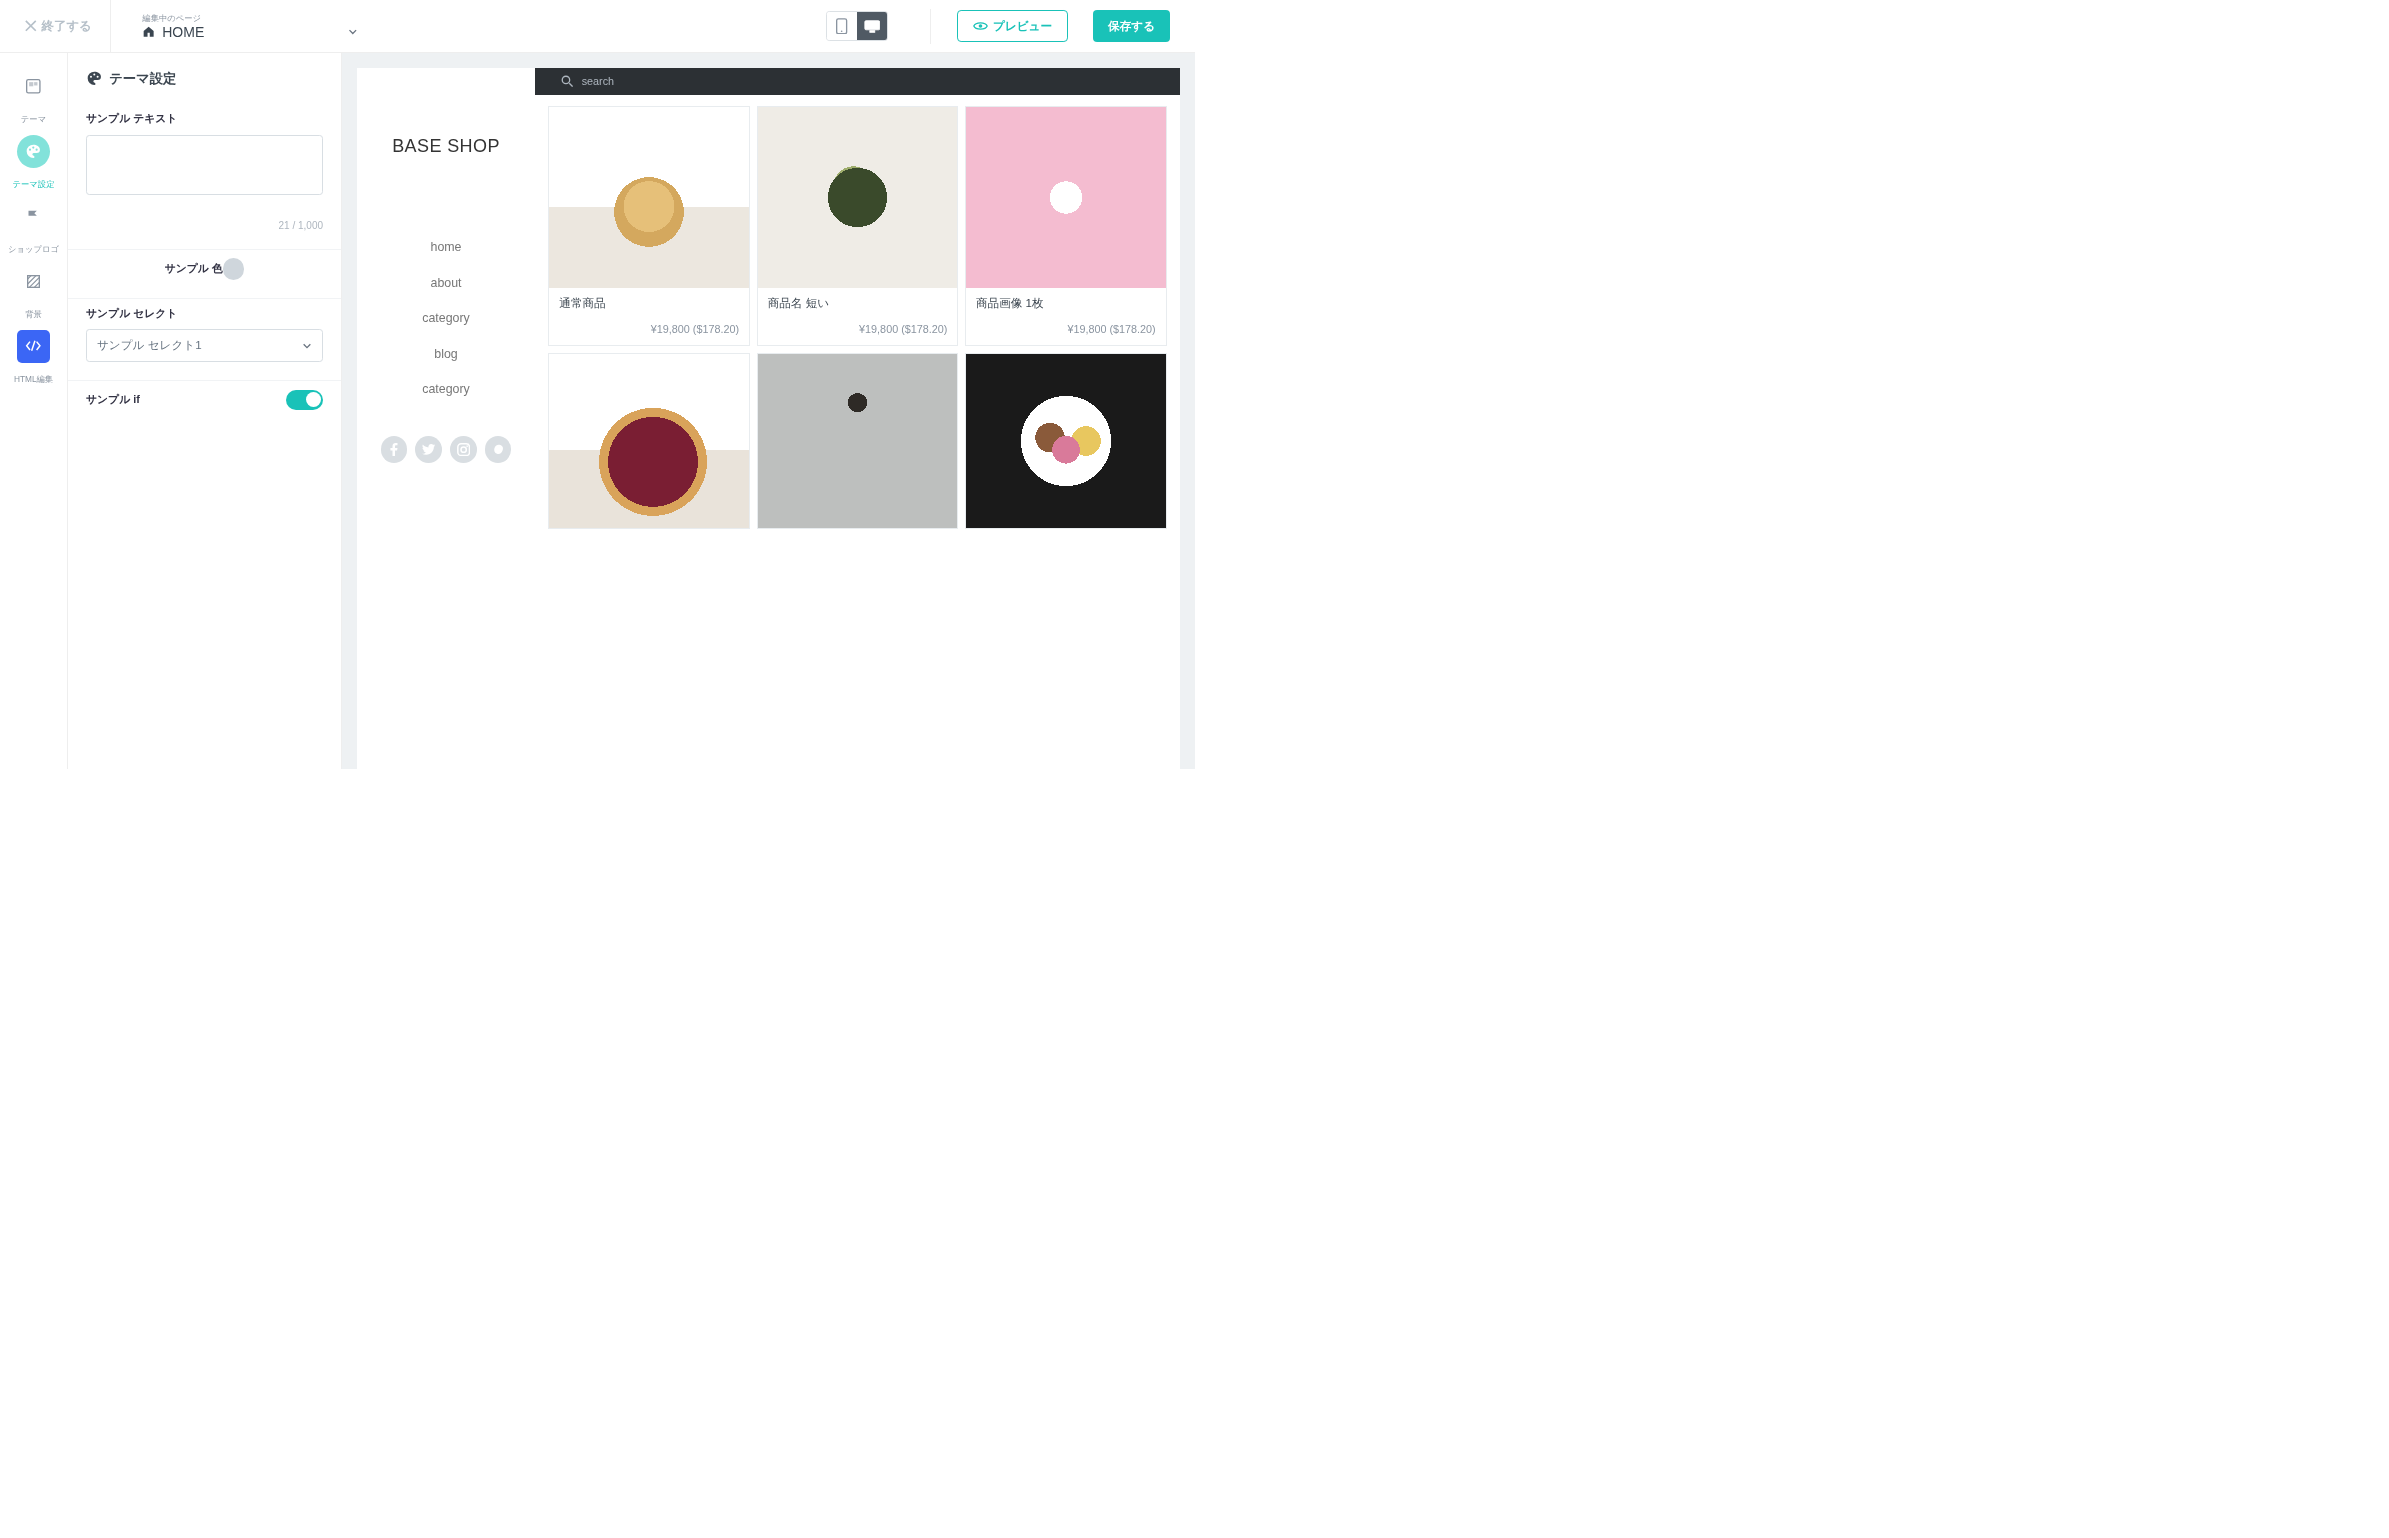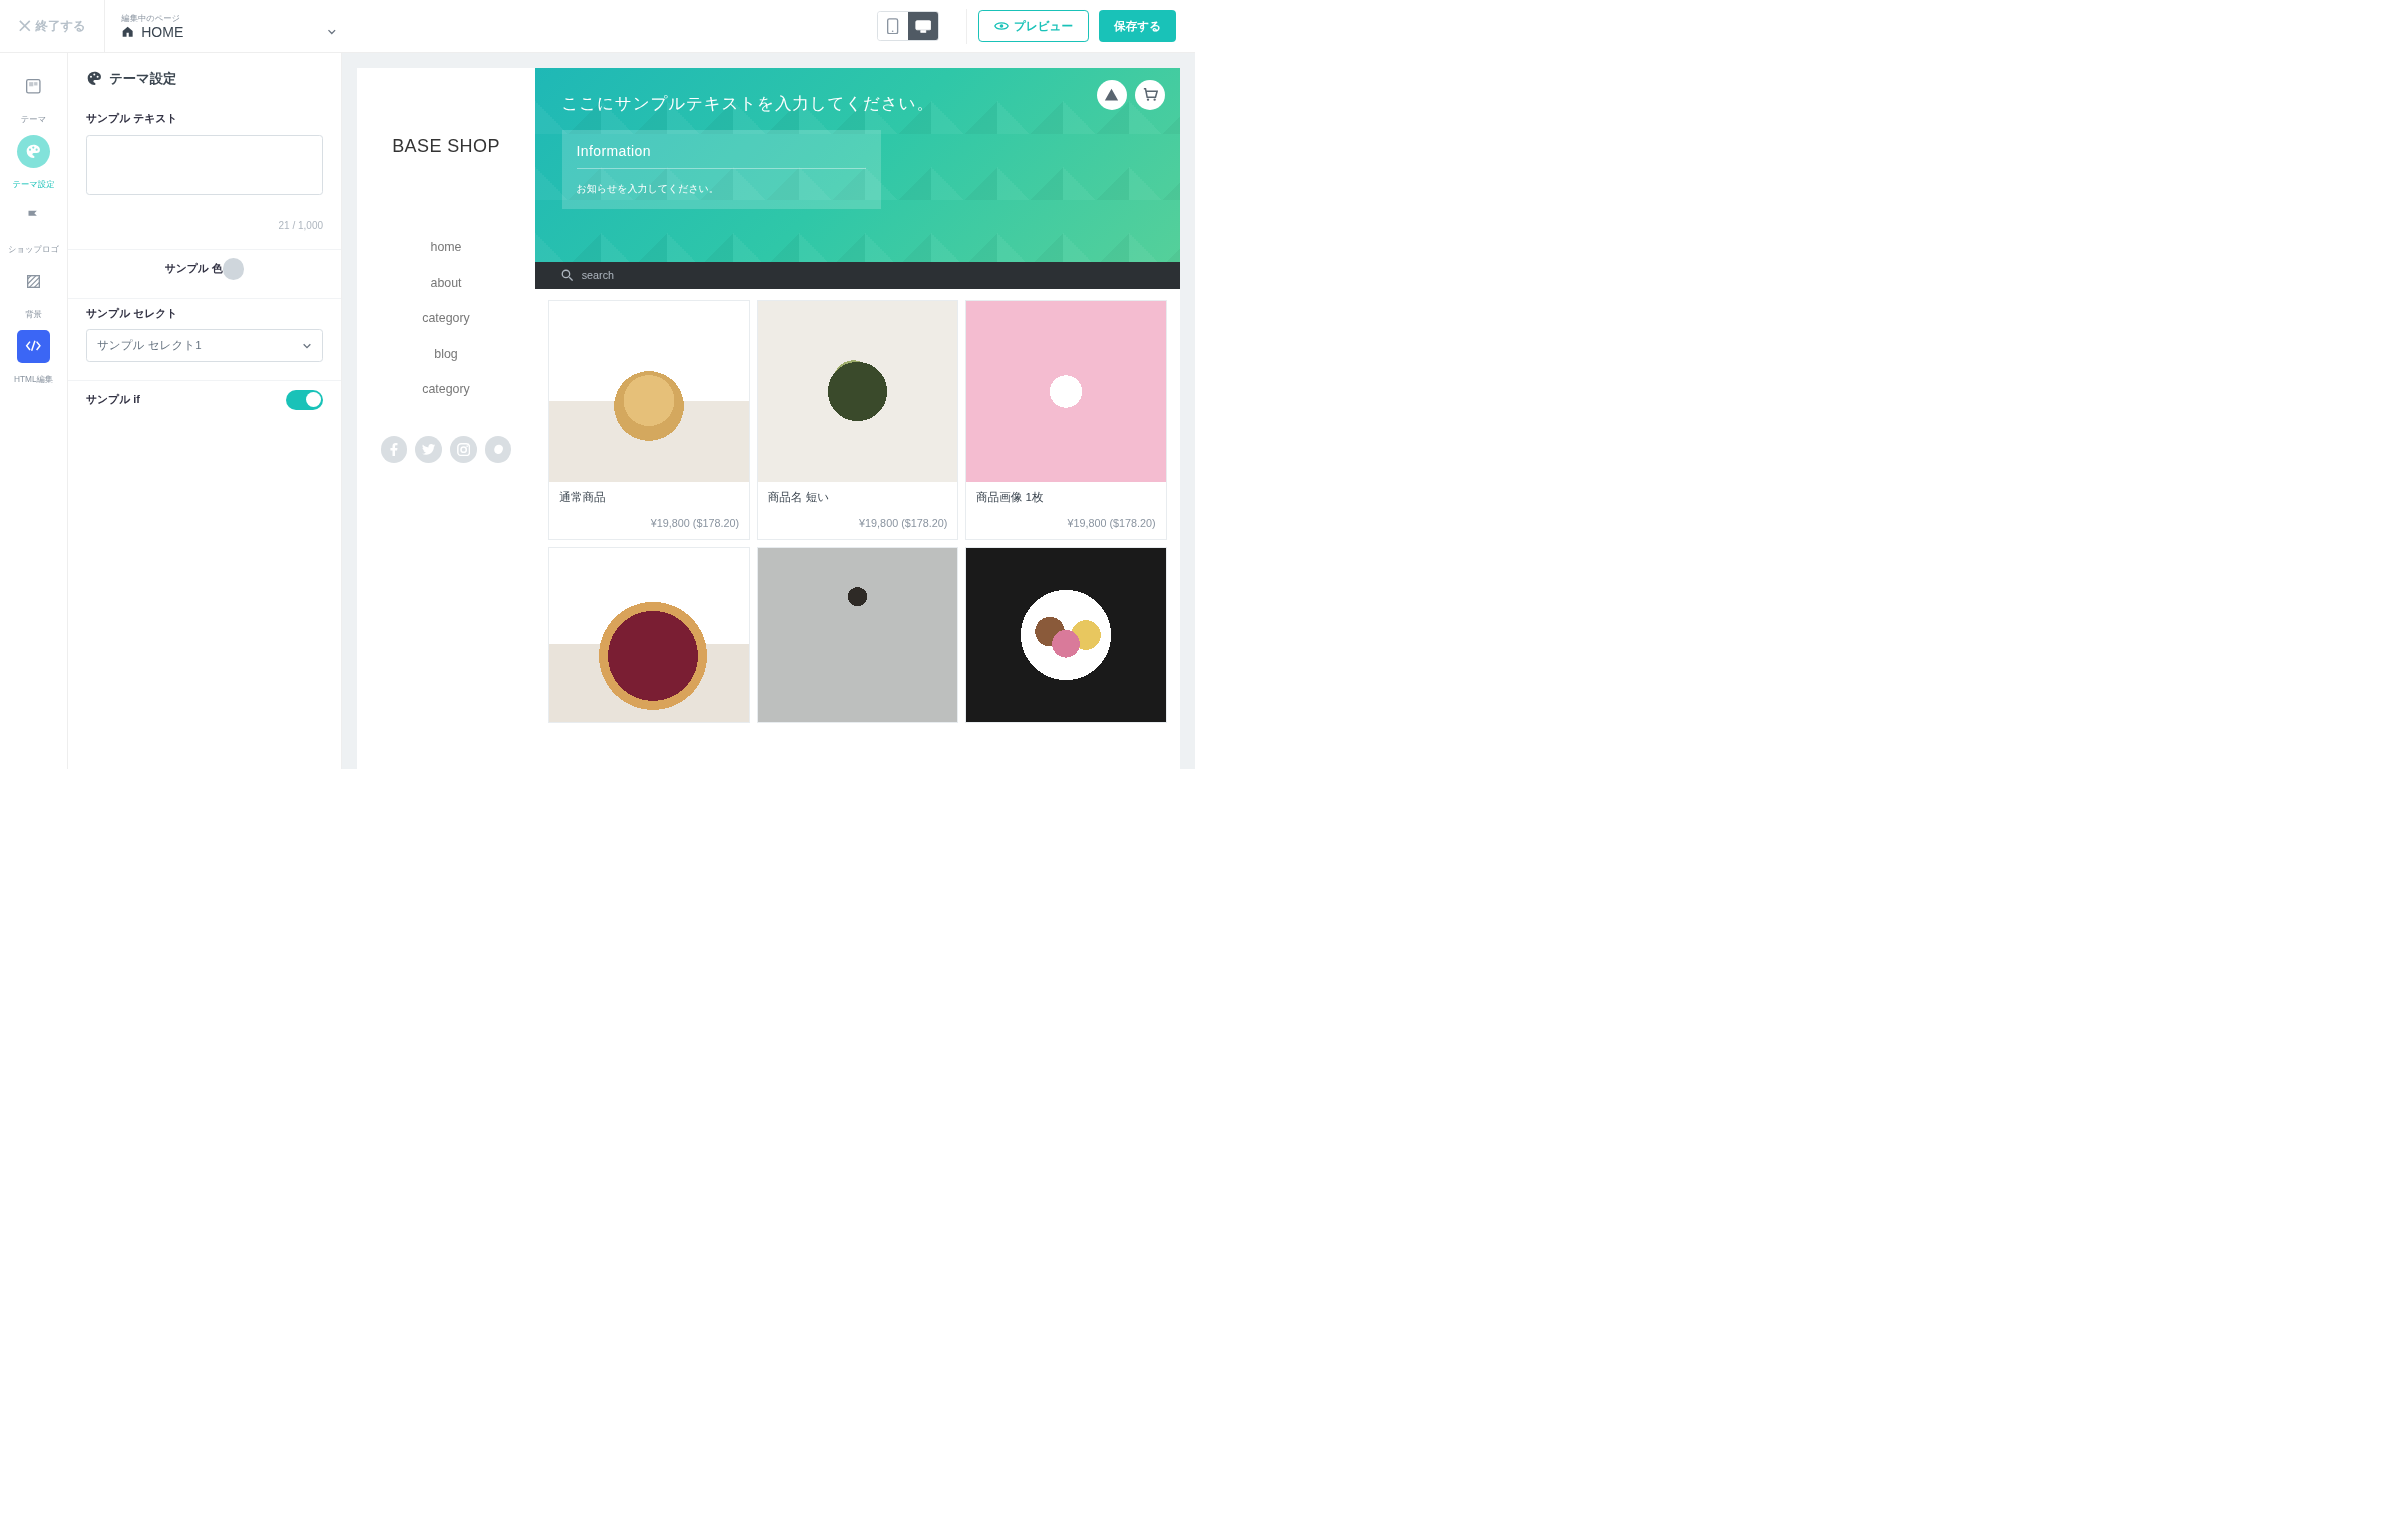--- a/index.html
+++ b/index.html
@@ -1,19 +1,19 @@
 <!DOCTYPE html>
 <html style="font-size:13.3px"><head>
 <meta charset="utf-8">
 <style>
 * { margin:0; padding:0; box-sizing:border-box; font-family:-apple-system,"Hiragino Sans","Hiragino Kaku Gothic ProN",sans-serif; }
 body { background:#fff; width:1195px; height:769px; overflow:hidden; color:#333; }
 
 
-.topbar { height:53px; display:flex; align-items:center; border-bottom:0.8px solid #eee; padding:0 19px; }
+.topbar { height:53px; display:flex; align-items:center; border-bottom:0.8px solid #eee; padding:0 25px;gap:15px; }
 .exit { color:#b6c0c9; font-weight:600; font-size:12.4px; display:flex; align-items:center; gap:5px; cursor:pointer; padding-right:18px; border-right:0.8px solid #eee; height:100%; }
 .exit svg { width:11.6px; height:11.6px; }
 .page-select { display:flex; flex-direction:column; justify-content:flex-end; padding:0 16.6px; flex:0 0 249px; }
 .page-label { font-size:8.3px; color:#8a94a0; }
 .page-name { display:flex; align-items:center; gap:6.6px; font-size:14px; color:#3a4550; font-weight:500; }
 .page-name .chev { margin-left:auto; }
 .topbar-spacer { flex:1; }
 .device-toggle { display:flex; border:0.8px solid #dce1e5; border-radius:3.3px; overflow:hidden; margin-right:15px; }
 .device-btn { width:30px; height:28px; display:flex; align-items:center; justify-content:center; background:#fff; cursor:pointer; }
 .device-btn.active { background:#505a64; }
@@ -257,41 +257,20 @@
               </svg>
             </div>
           <div class="social">
               <svg width="13.3" height="13.3" viewBox="0 0 16 16">
                 <path d="M8 2 C11 2 14 4 13 8 C12 12 9 14 6 13 C3 12 2 9 3 6 C4 3 6 2 8 2 Z" fill="#fff"></path>
               </svg>
             </div>
         </div>
       </div>
       <div class="site-main">
-        <div class="hero">
-          <div class="hero-icons">
-            <div class="hero-ico">
-                <svg width="15" height="13.3" viewBox="0 0 18 16">
-                  <path d="M9 1 L1 15 H17 Z M9 6 L6 15 H12 Z" fill="#5a6570"></path>
-                </svg>
-              </div>
-            <div class="hero-ico">
-                <svg width="15" height="13.3" viewBox="0 0 18 16">
-                  <path d="M1 1 H3 L5 11 H15 L17 4 H4" fill="none" stroke="#5a6570" stroke-width="1.8"></path>
-                  <circle cx="6" cy="14" r="1.4" fill="#5a6570"></circle>
-                  <circle cx="14" cy="14" r="1.4" fill="#5a6570"></circle>
-                </svg>
-              </div>
-          </div>
-          <div class="hero-txt">ここにサンプルテキストを入力してください。</div>
-          <div class="info-box">
-            <div class="info-title">Information</div>
-            <div class="info-body">お知らせを入力してください。</div>
-          </div>
-        </div>
         <div class="searchbar">
           <svg width="12.4" height="12.4" viewBox="0 0 15 15">
               <circle cx="6" cy="6" r="4.5" fill="none" stroke="#aeb6bf" stroke-width="1.6"></circle>
               <path d="M10 10 L14 14" stroke="#aeb6bf" stroke-width="1.6"></path>
             </svg>
           <span>search</span>
         </div>
         <div class="grid">
           <div class="card">
             <div class="thumb t1"></div>

